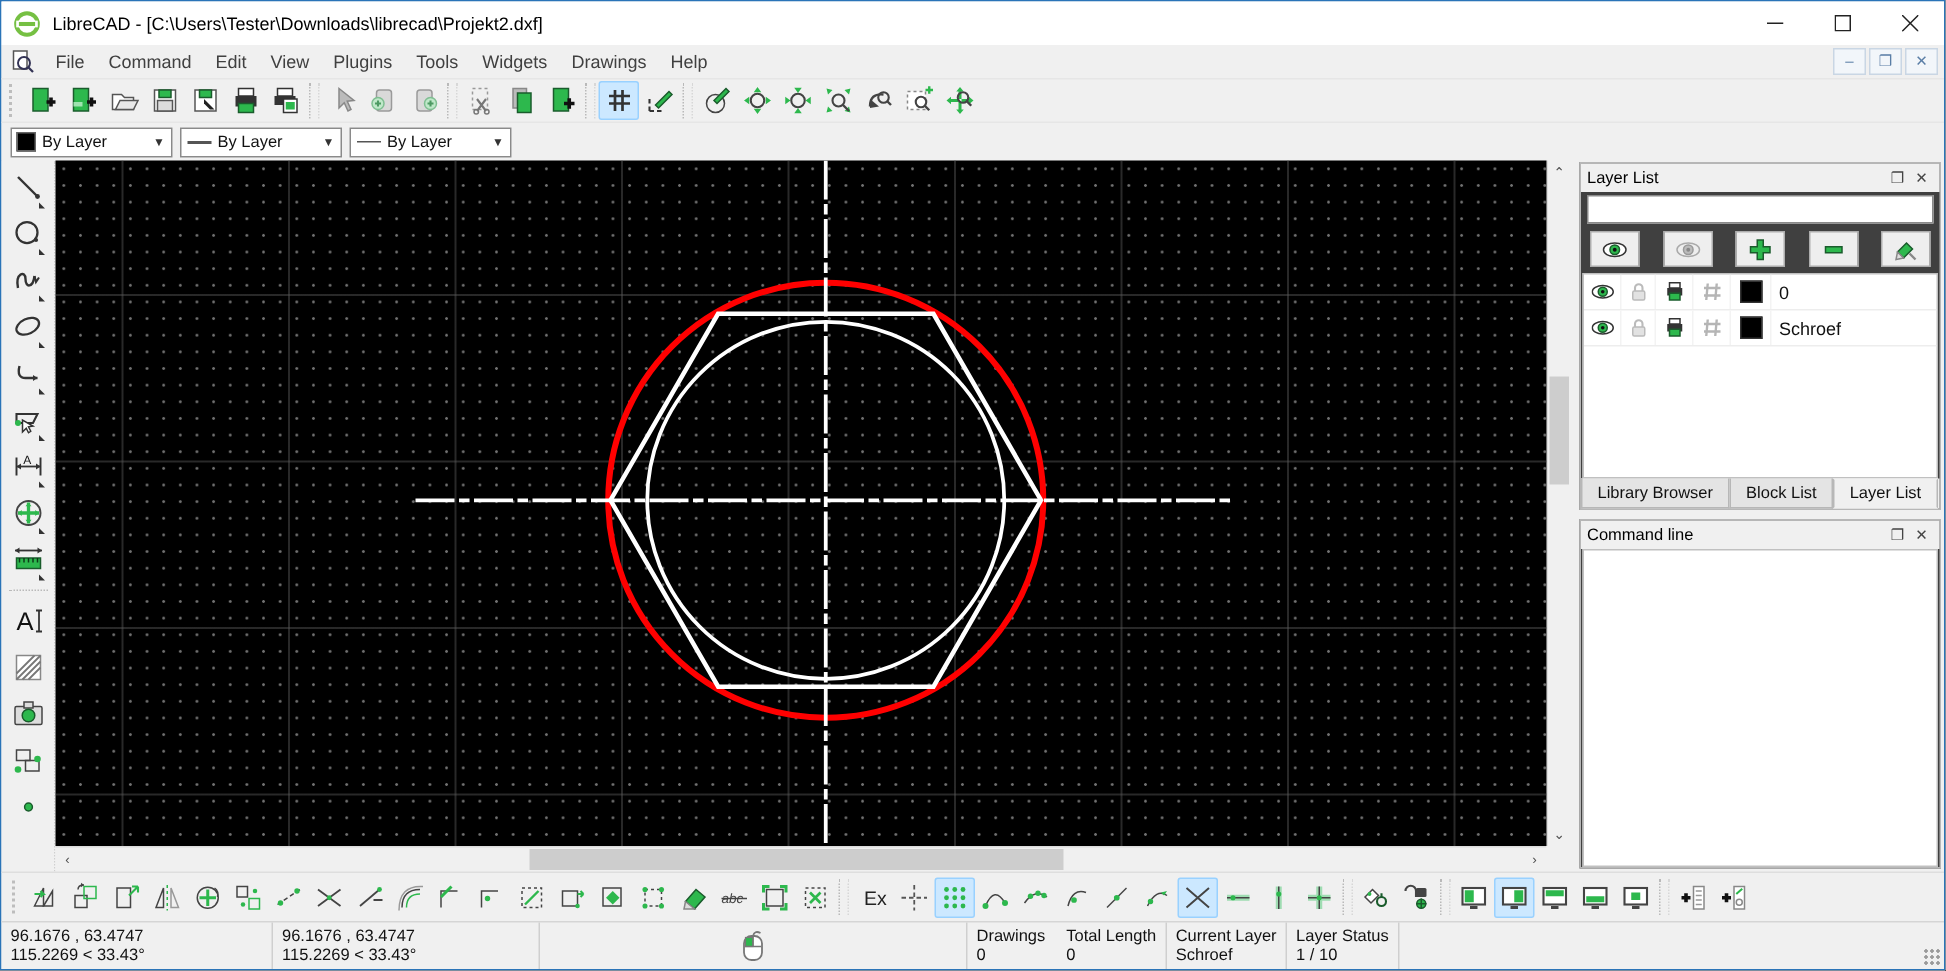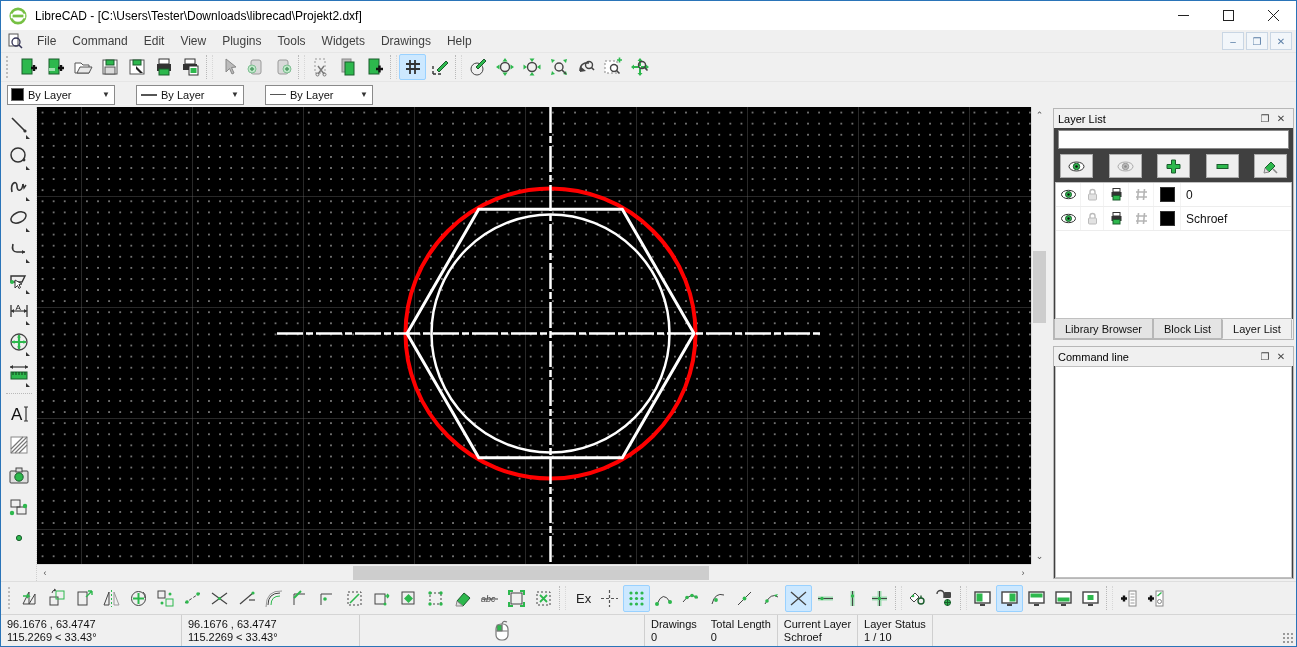--- a/index.html
+++ b/index.html
@@ -24,21 +24,21 @@
   .mdi-controls .mbtn { width:22px; height:18px; border:1px solid #c9d6e4; background:#f2f6fa; color:#5a7ea6; font-size:10px; display:flex; align-items:center; justify-content:center; margin-left:2px; }
 
   
   .toolbar { height:29px; flex:0 0 29px; display:flex; align-items:center; background:#f0f0f0; border-top:1px solid #e6e6e6; padding-left:2px; }
   .tb { width:27px; height:26px; display:flex; align-items:center; justify-content:center; border:1px solid transparent; border-radius:2px; position:relative; }
   .tb svg { width:20px; height:20px; }
   .tb.active { background:#cce8ff; border-color:#99d1ff; }
   .tsep { width:7px; height:24px; margin:0 2px; border-left:1px dotted #b9b9b9; border-right:1px dotted #d7d7d7; }
   .grip { width:6px; height:22px; margin:0 3px; border-left:2px dotted #bdbdbd; }
 
-  .toolbar2 { height:26px; flex:0 0 26px; display:flex; align-items:center; background:#f0f0f0; border-top:1px solid #e6e6e6; padding-left:6px;gap:16px; }
+  .toolbar2 { height:26px; flex:0 0 26px; display:flex; align-items:center; background:#f0f0f0; border-top:1px solid #e6e6e6; padding-left:6px; }
   .combo { width:108px; height:20px; background:#fff; border:1px solid #8a8a8a; display:flex; align-items:center; margin-right:5px; font-size:11px; }
   .combo .swatch { width:13px; height:13px; background:#000; margin:0 4px 0 3px; border:1px solid #666; }
   .combo .lineglyph { width:16px; height:2px; background:#555; margin:0 4px 0 4px; }
   .combo .lineglyph.thin { height:1px; }
   .combo .ctext { flex:1; }
   .combo .arrow { width:16px; height:100%; display:flex; align-items:center; justify-content:center; color:#333; font-size:8px; }
 
   
   .main { flex:1 1 auto; display:flex; min-height:0; }
   .leftbar { flex:0 0 36px; display:flex; flex-direction:column; align-items:center; padding-top:4px; background:#f0f0f0; border-right:1px dotted #cfcfcf; }

